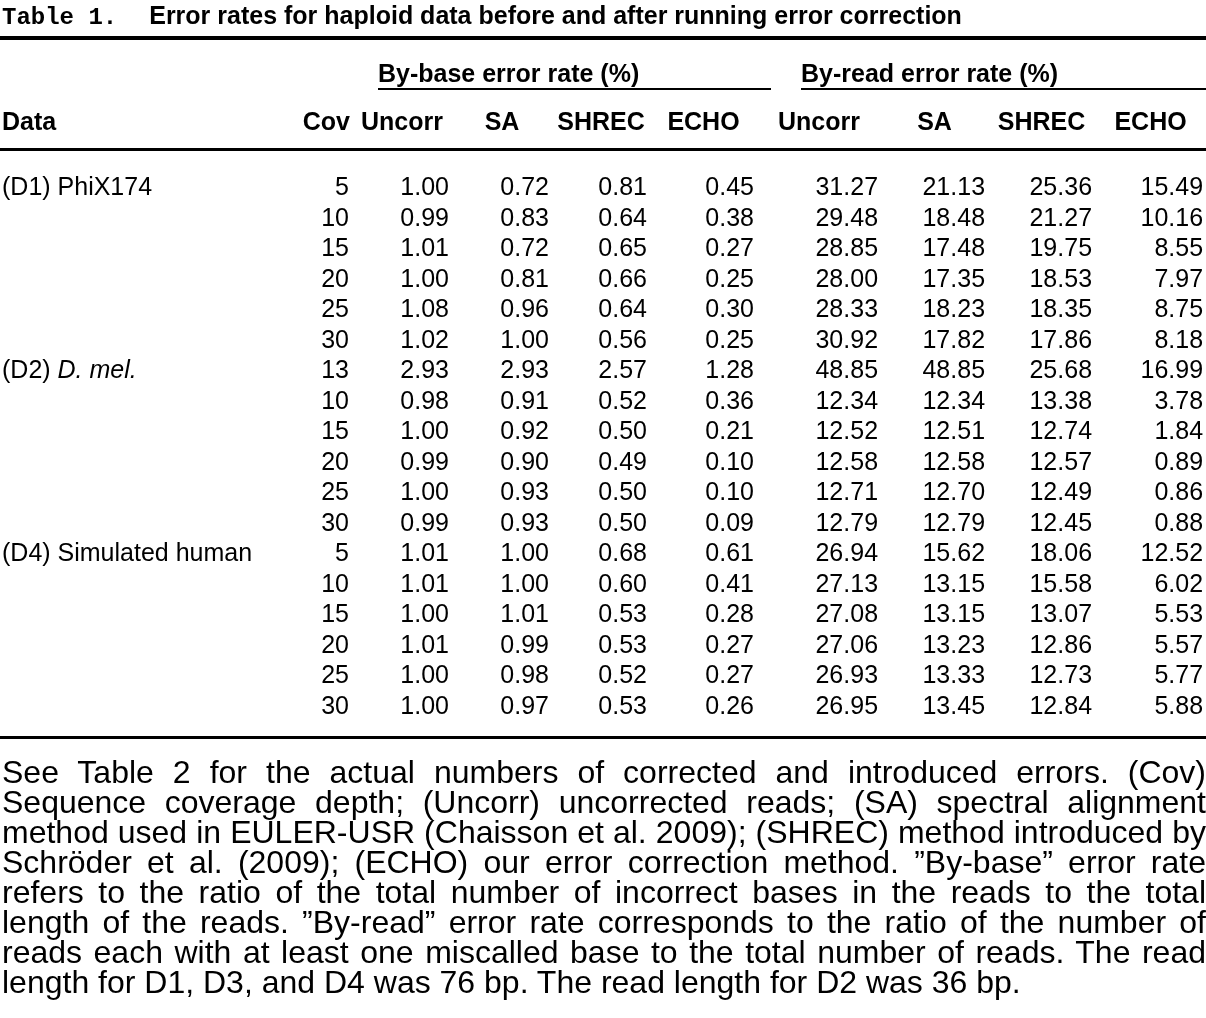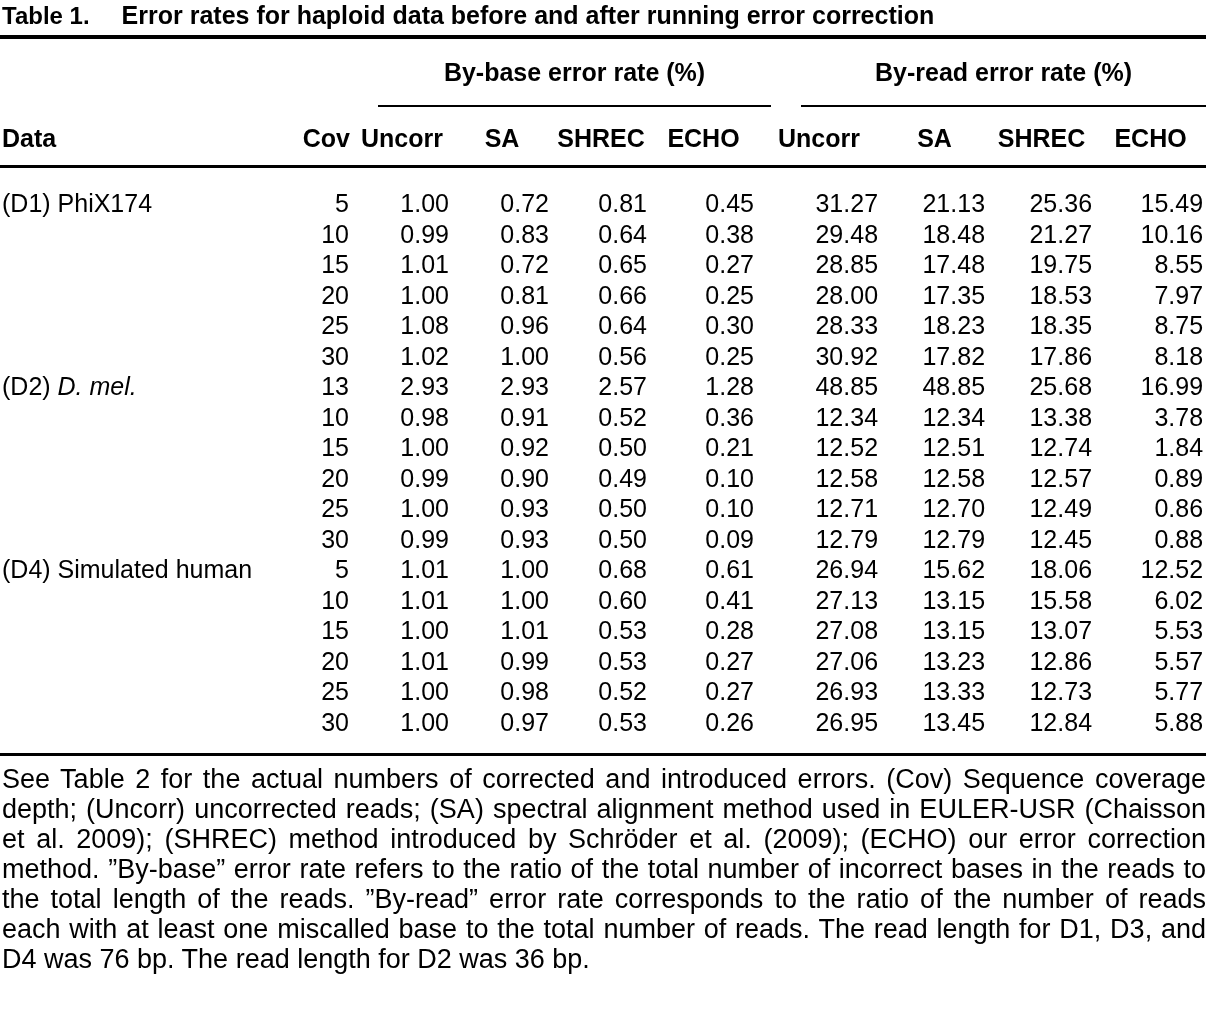--- a/index.html
+++ b/index.html
@@ -15,21 +15,21 @@
   .page { width: 1206px; }
 
   
   .title {
     padding: 1px 0 5px 2px;
     font-size: 25px;
     font-weight: 700;
     white-space: nowrap;
   }
   .title .tlabel {
-    font-family: Liberation Sans, sans-serif;
+    font-family: Liberation Mono, monospace;
     font-size: 24px;
     margin-right: 32px;
     margin-top: 16px;
   }
 
   
   table.paper-table {
     width: 1206px;
     border-collapse: collapse;
     table-layout: fixed;
@@ -46,22 +46,22 @@
   col.c-u2    { width: 124px; }
   col.c-sa2   { width: 107px; }
   col.c-sh2   { width: 107px; }
   col.c-e2    { width: 111px; }
 
   thead th { font-weight: 700; }
 
   tr.group-row th { padding: 18px 0 0 0; vertical-align: bottom; }
   .gline {
     border-bottom: 2px solid #000;
-    padding-bottom: 18px;
-    text-align: center;
+    padding-bottom: 0;
+    text-align: left;
     font-weight: 700;
     line-height: 30px;
   }
   th.g1 .gline { margin-left: 26px; margin-right: -14px; }
   th.g2 .gline { margin-left: 44px; margin-right: 0; }
 
   tr.colhead-row th {
     border-bottom: 3px solid #000;
     padding: 16px 0 12px 0;
     text-align: center;
@@ -76,23 +76,23 @@
     vertical-align: bottom;
     white-space: nowrap;
   }
   tbody td.c-label { text-align: left; padding-left: 2px; margin-left: 41px; }
   tbody td.num { text-align: right; padding-right: 3px; }
   tbody tr:first-child td { padding-top: 20px; }
   tbody tr:last-child td  { padding-bottom: 16px; }
 
   
   .footnote {
-    margin-top: 8px;
+    margin-top: 18px;
     padding: 0 0 0 2px;
-    font-size: 27px;
+    font-size: 32px;
     line-height: 30px;
     text-align: justify;
   }
 </style>
 </head>
 <body>
 
 <div class="page">
 
   <div class="title">

